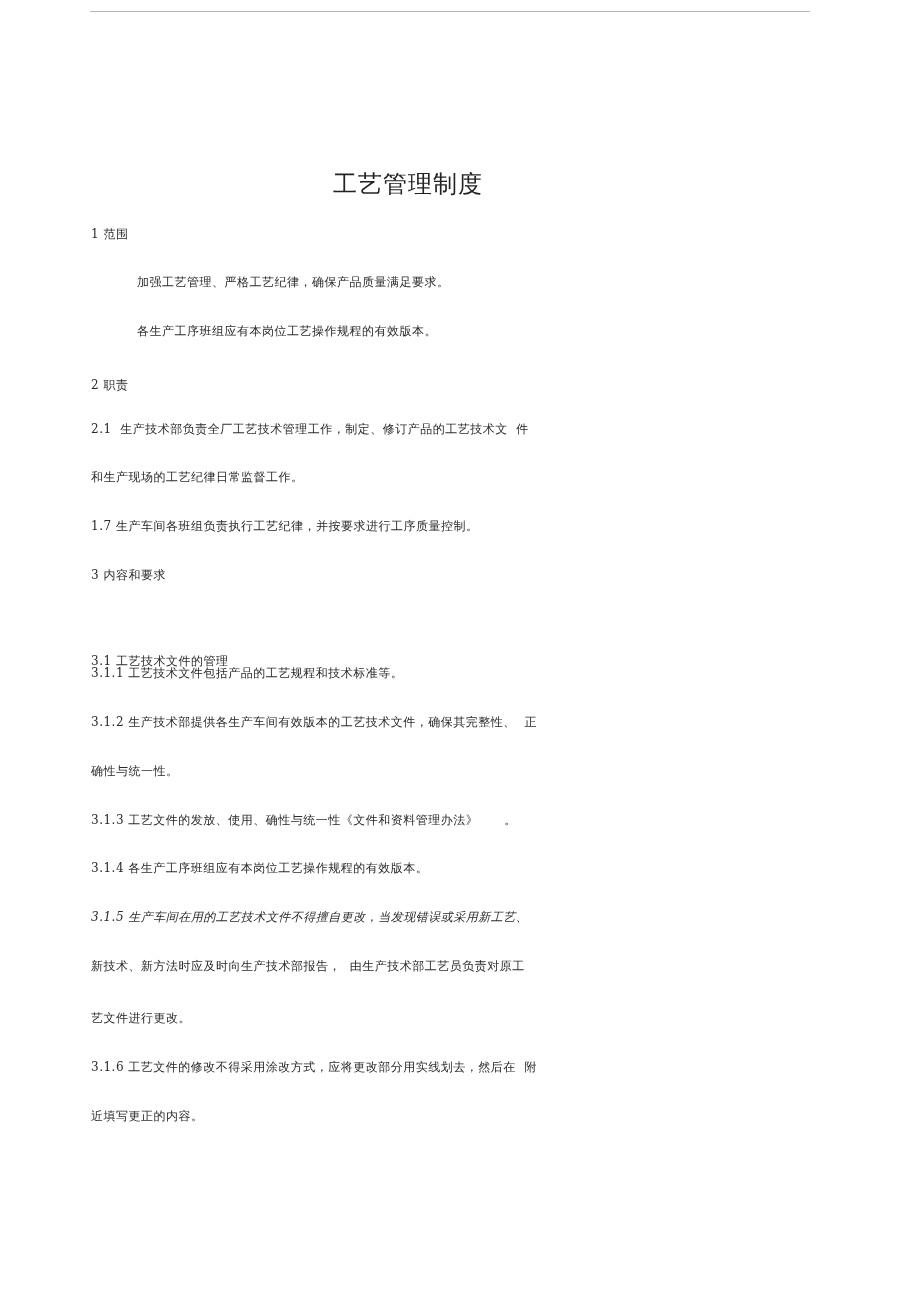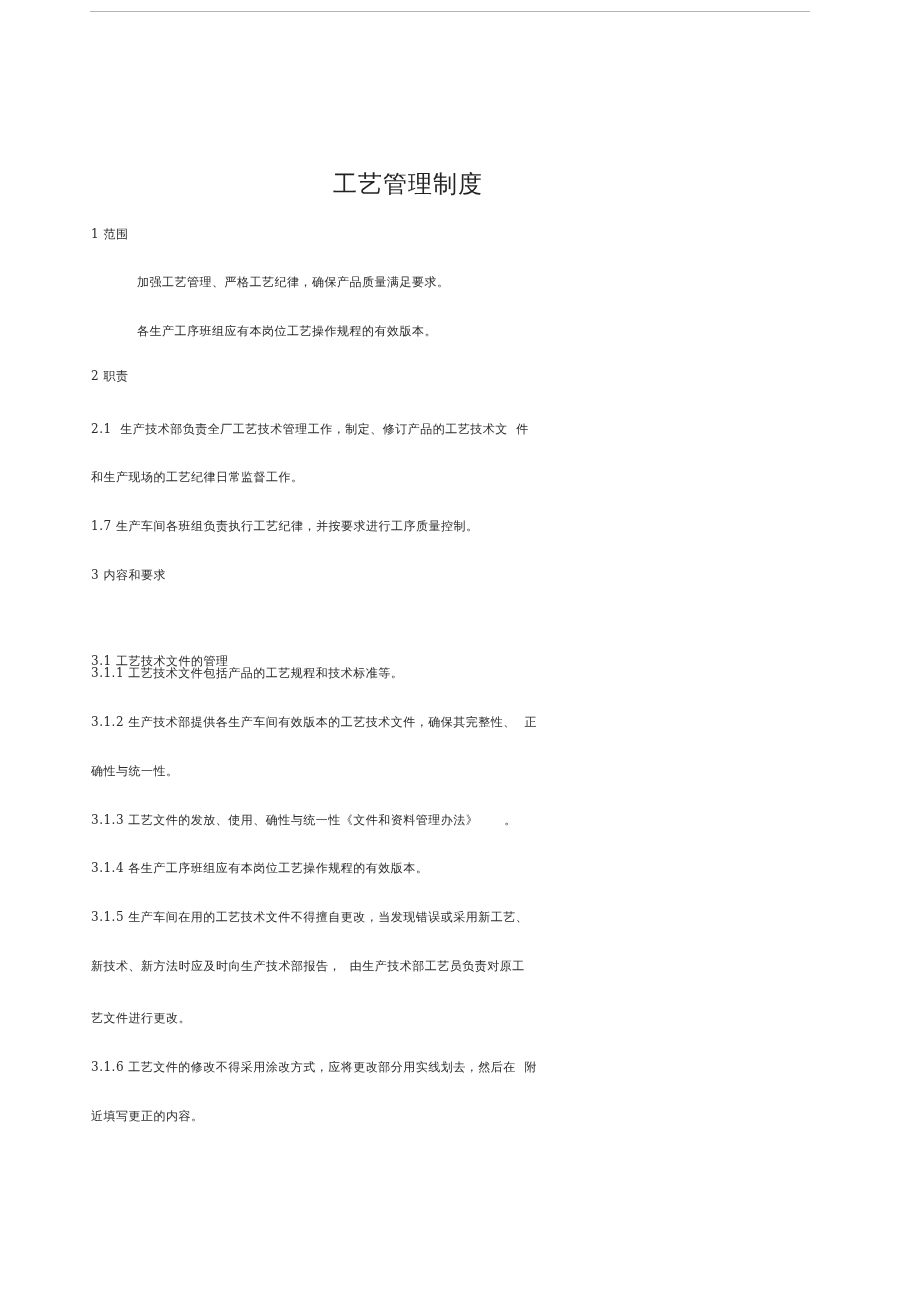--- a/index.html
+++ b/index.html
@@ -13,29 +13,29 @@
 </style>
 </head>
 <body>
 
 <div class="top-rule"></div>
 <div class="title">工艺管理制度</div>
 <div id="lines">
     <div class="line" style="top: 222px;">1 范围</div>
     <div class="line indent" style="top: 270px;">加强工艺管理、严格工艺纪律，确保产品质量满足要求。</div>
     <div class="line indent" style="top: 319px;">各生产工序班组应有本岗位工艺操作规程的有效版本。</div>
-    <div class="line" style="top: 364px;">2 职责</div>
+    <div class="line" style="top: 373px;">2 职责</div>
     <div class="line" style="top: 417px;">2.1  生产技术部负责全厂工艺技术管理工作，制定、修订产品的工艺技术文  件</div>
     <div class="line" style="top: 465px;">和生产现场的工艺纪律日常监督工作。</div>
     <div class="line" style="top: 514px;">1.7 生产车间各班组负责执行工艺纪律，并按要求进行工序质量控制。</div>
     <div class="line" style="top: 563px;">3 内容和要求</div>
     <div class="line" style="top: 612px; margin-top: 37px;">3.1 工艺技术文件的管理</div>
     <div class="line" style="top: 661px;">3.1.1 工艺技术文件包括产品的工艺规程和技术标准等。</div>
     <div class="line" style="top: 710px;">3.1.2 生产技术部提供各生产车间有效版本的工艺技术文件，确保其完整性、  正</div>
     <div class="line" style="top: 759px;">确性与统一性。</div>
     <div class="line" style="top: 808px;">3.1.3 工艺文件的发放、使用、确性与统一性《文件和资料管理办法》      。</div>
     <div class="line" style="top: 856px;">3.1.4 各生产工序班组应有本岗位工艺操作规程的有效版本。</div>
-    <div class="line" style="top: 905px;">3.1.5 生产车间在用的工艺技术文件不得擅自更改，当发现错误或采用新工艺、</div>
+    <div class="line" style="top: 905px; font-style: italic;">3.1.5 生产车间在用的工艺技术文件不得擅自更改，当发现错误或采用新工艺、</div>
     <div class="line" style="top: 954px;">新技术、新方法时应及时向生产技术部报告，  由生产技术部工艺员负责对原工</div>
     <div class="line" style="top: 1006px;">艺文件进行更改。</div>
     <div class="line" style="top: 1055px;">3.1.6 工艺文件的修改不得采用涂改方式，应将更改部分用实线划去，然后在  附</div>
     <div class="line" style="top: 1104px;">近填写更正的内容。</div>
   </div>
 
 </body></html>

